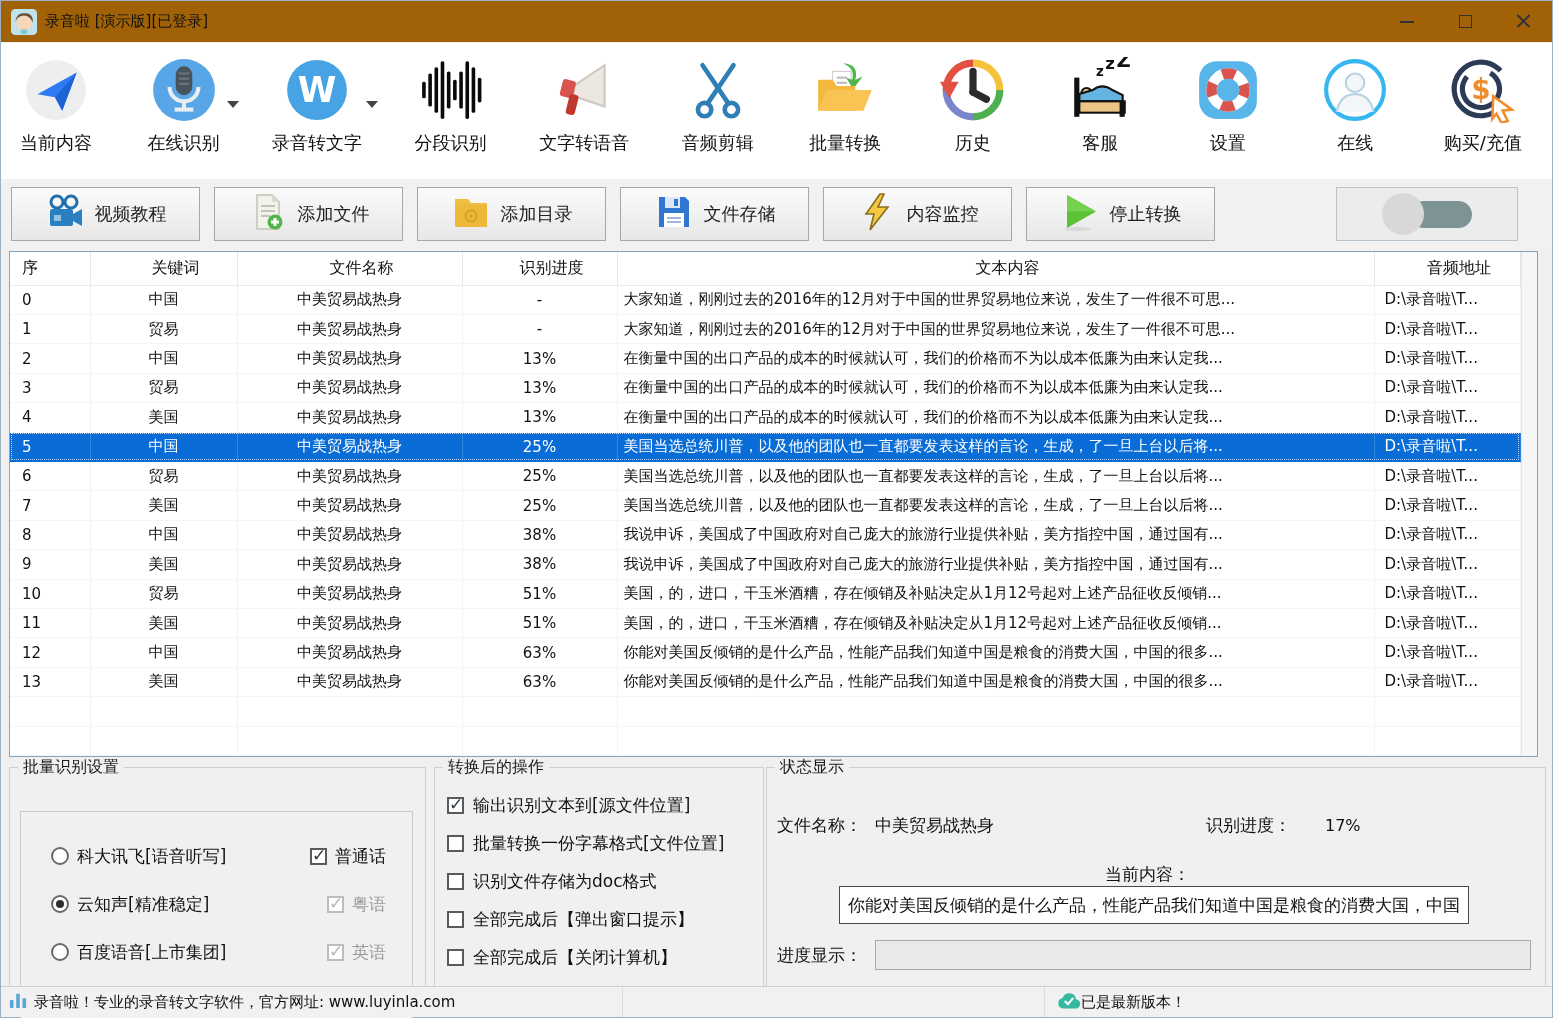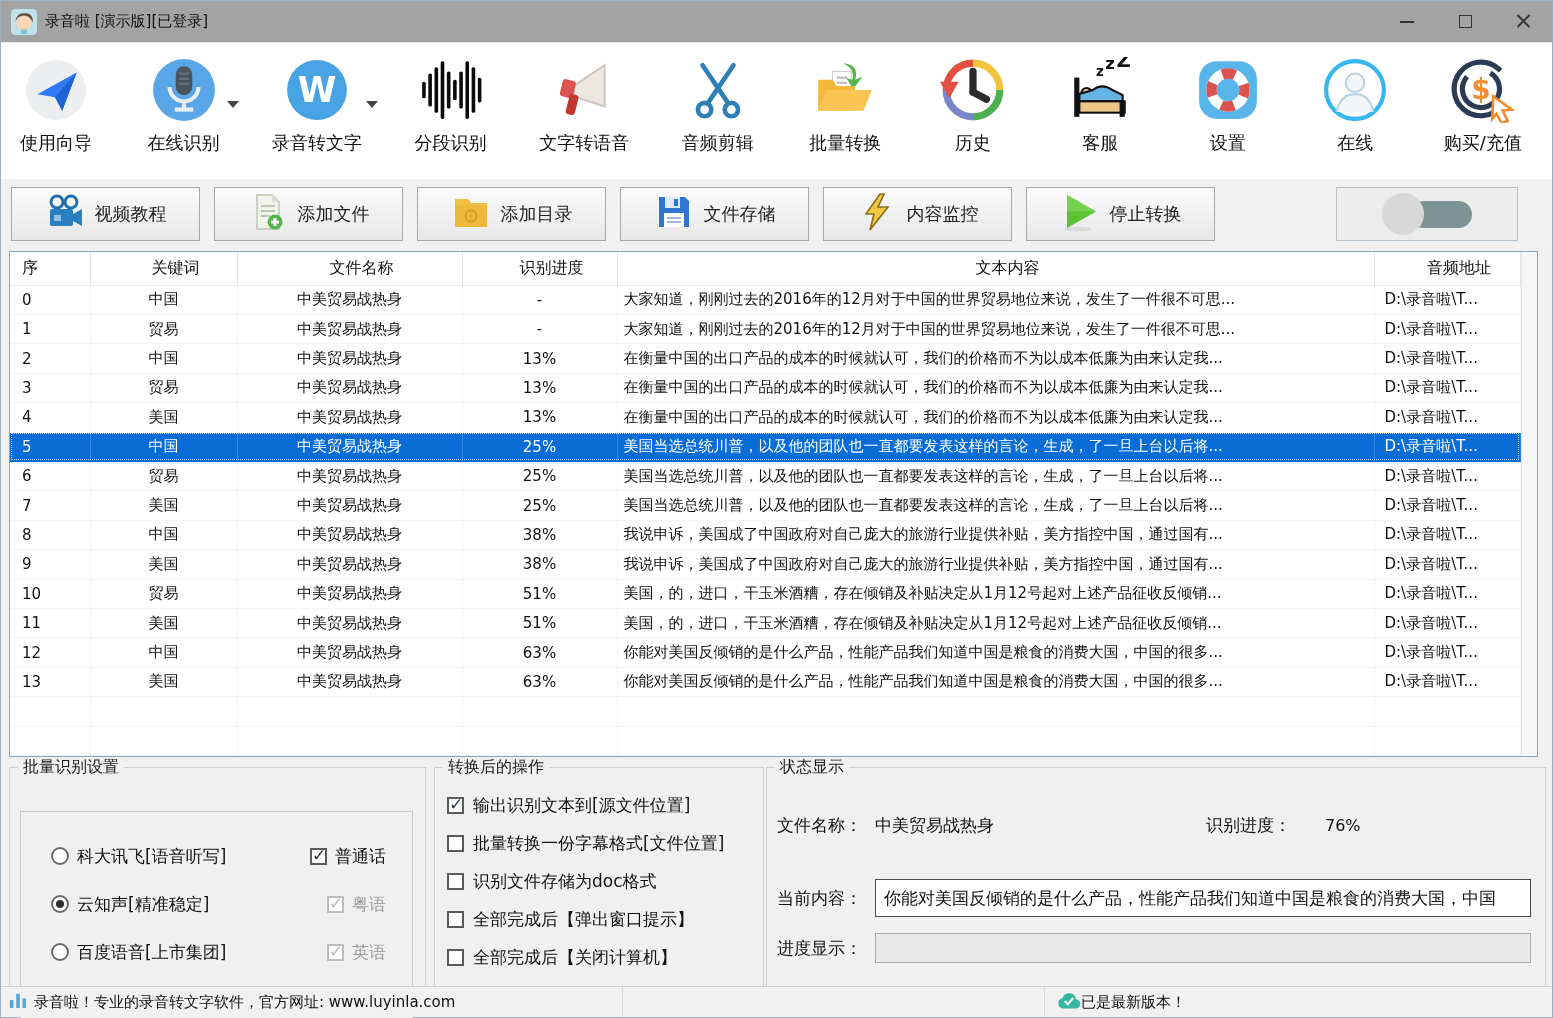--- a/index.html
+++ b/index.html
@@ -1,21 +1,21 @@
 <!DOCTYPE html>
 <html><head>
 <meta charset="utf-8">
 <style>
   * { box-sizing: border-box; margin: 0; padding: 0; }
   html,body { width:1553px; height:1018px; }
   body { font-family:"DejaVu Sans",sans-serif; background:#f0f0f0; color:#111; overflow:hidden; }
   #window { position:relative; width:1553px; height:1018px; background:#f0f0f0; border:1px solid #9fb1c1; }
 
   
-  .titlebar { height:42px; background:#a3a3a3; display:flex; align-items:center; padding-left:10px; border-bottom:1px solid #ededed; }
+  .titlebar { height:42px; background:#a16207; display:flex; align-items:center; padding-left:10px; border-bottom:1px solid #ededed; }
   .titlebar .app-icon { width:26px; height:26px; margin-right:8px; flex:0 0 auto; }
   .titlebar .title { font-size:15px; color:#111; }
   .win-btns { margin-left:auto; display:flex; height:100%; }
   .win-btn { width:58px; height:100%; display:flex; align-items:center; justify-content:center; cursor:pointer; }
   .glyph-min { width:14px; border-top:2px solid #333; display:inline-block; }
   .glyph-max { width:13px; height:13px; border:1.5px solid #333; display:inline-block; }
   .glyph-close { position:relative; width:15px; height:15px; display:inline-block; }
   .glyph-close::before,.glyph-close::after { content:""; position:absolute; left:-1px; top:6px; width:17px; height:1.8px; background:#333; }
   .glyph-close::before { transform:rotate(45deg); } .glyph-close::after { transform:rotate(-45deg); }
 
@@ -64,21 +64,21 @@
   .check-wrap.disabled .cb.on::after { color:#b8b8b8; }
   .check-wrap.disabled .lbl { color:#9b9b9b; }
   .lbl { font-size:17px; color:#111; white-space:nowrap; }
 
   #grp-post { left:433px; top:766px; width:330px; height:220px; padding:18px 0 0 12px; }
   .opt-row { display:flex; align-items:center; gap:9px; height:38px; cursor:pointer; }
 
   #grp-status { left:765px; top:766px; width:780px; height:244px; }
   .srow { display:flex; align-items:center; margin:0 14px 0 10px; }
   .srow1 { margin-top:46px; }
-  .srow2 { margin-top:42px; }
+  .srow2 { margin-top:26px;flex-direction:column; }
   .srow3 { margin-top:16px; }
   .slabel { font-size:17px; color:#111; width:98px; flex:0 0 auto; white-space:nowrap; }
   .sval { font-size:17px; color:#111; }
   .sp-label { margin-left:212px; font-size:17px; white-space:nowrap; }
   .sp-val { margin-left:34px; font-size:16px; }
   .content-box { flex:1; height:38px; border:1px solid #4a4a4a; background:#fff; font-size:17px; line-height:36px; padding:0 8px; white-space:nowrap; overflow:hidden; }
   .bar-track { flex:1; height:30px; border:1px solid #a9a9a9; background:#e9e9e9; }
   .bar-fill { height:100%; background:linear-gradient(180deg,#71d14c 0%,#3db528 45%,#2ea418 100%); }
 
   
@@ -117,21 +117,21 @@
 
   <div class="toolbar">
     <div class="tb-item">
       <span class="tb-ico">
           <svg viewBox="0 0 64 64">
             <circle cx="32" cy="32" r="29" fill="#eceef0"></circle>
             <path d="M14 36 L52 15 L38 52 L31 39 Z" fill="#2f7bf5"></path>
             <path d="M31 39 L52 15 L38 52 Z" fill="#1e63d6"></path>
           </svg>
         </span>
-      <span class="tb-label">使用向导</span>
+      <span class="tb-label">当前内容</span>
     </div>
     <div class="tb-item">
       <span class="tb-ico">
           <svg viewBox="0 0 64 64">
             <circle cx="32" cy="32" r="30" fill="#58a6e8"></circle>
             <rect x="24" y="9" width="16" height="28" rx="8" fill="#49535e"></rect>
             <g stroke="#6c7680" stroke-width="2">
               <line x1="27" y1="16" x2="37" y2="16"></line>
               <line x1="27" y1="21" x2="37" y2="21"></line>
               <line x1="27" y1="26" x2="37" y2="26"></line>
@@ -560,21 +560,21 @@
         </label>
       </div>
   </div>
 
   <div class="group" id="grp-status">
     <span class="group-title">状态显示</span>
     <div class="srow srow1">
       <span class="slabel">文件名称：</span>
       <span class="sval">中美贸易战热身</span>
       <span class="sp-label">识别进度：</span>
-      <span class="sp-val">76%</span>
+      <span class="sp-val">17%</span>
     </div>
     <div class="srow srow2">
       <span class="slabel">当前内容：</span>
       <span class="content-box">你能对美国反倾销的是什么产品，性能产品我们知道中国是粮食的消费大国，中国</span>
     </div>
     <div class="srow srow3">
       <span class="slabel">进度显示：</span>
       <span class="bar-track"><span class="bar-fill" id="bar-fill" style="width: 76%;"></span></span>
     </div>
   </div>

